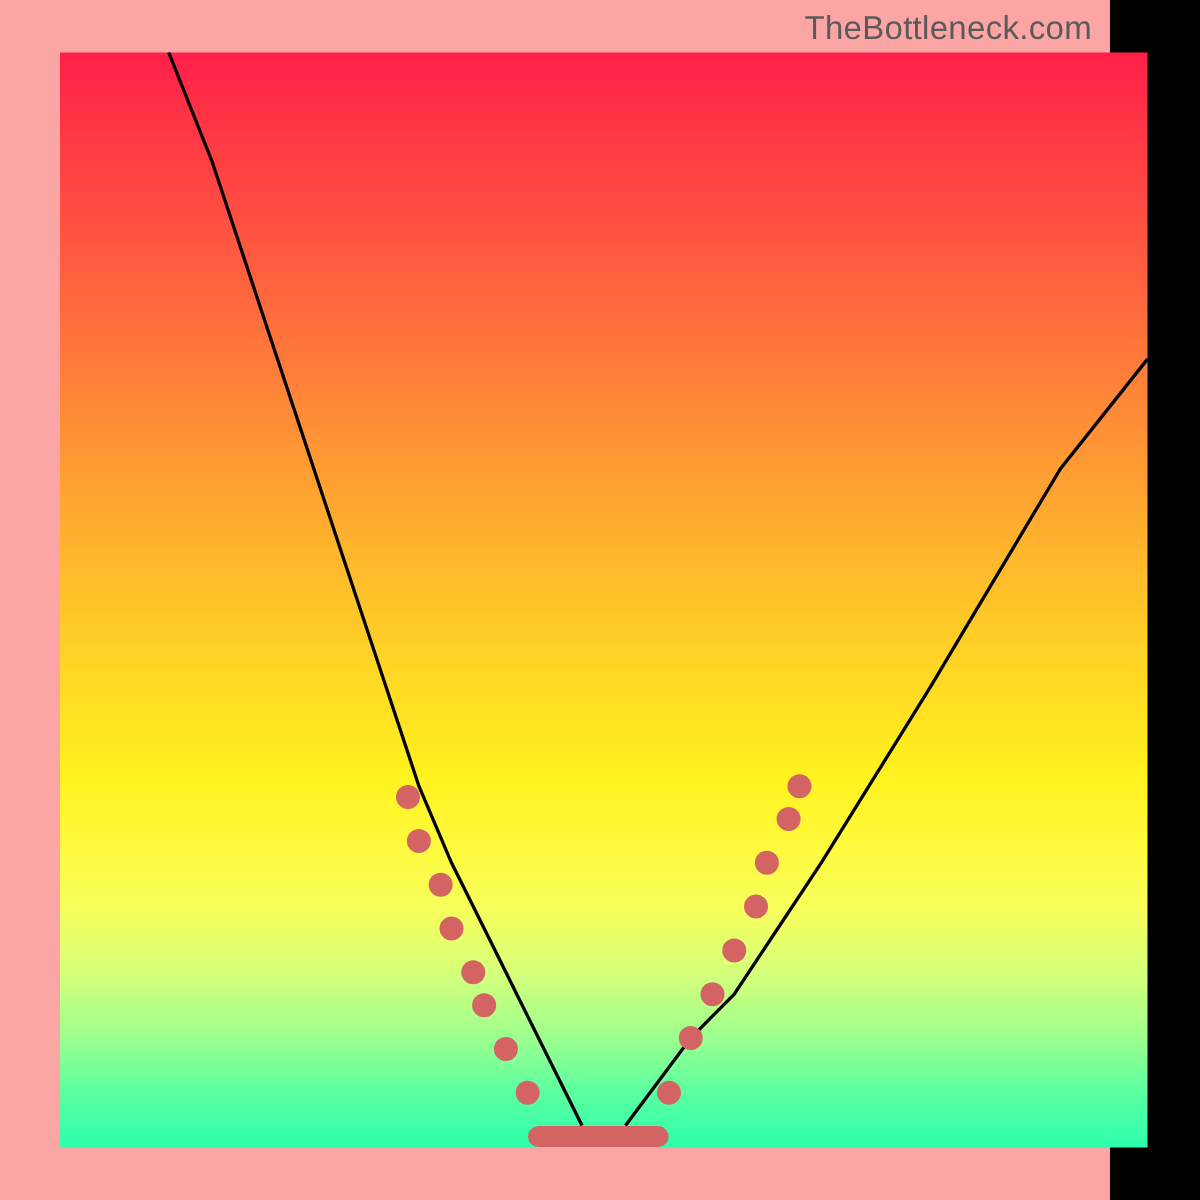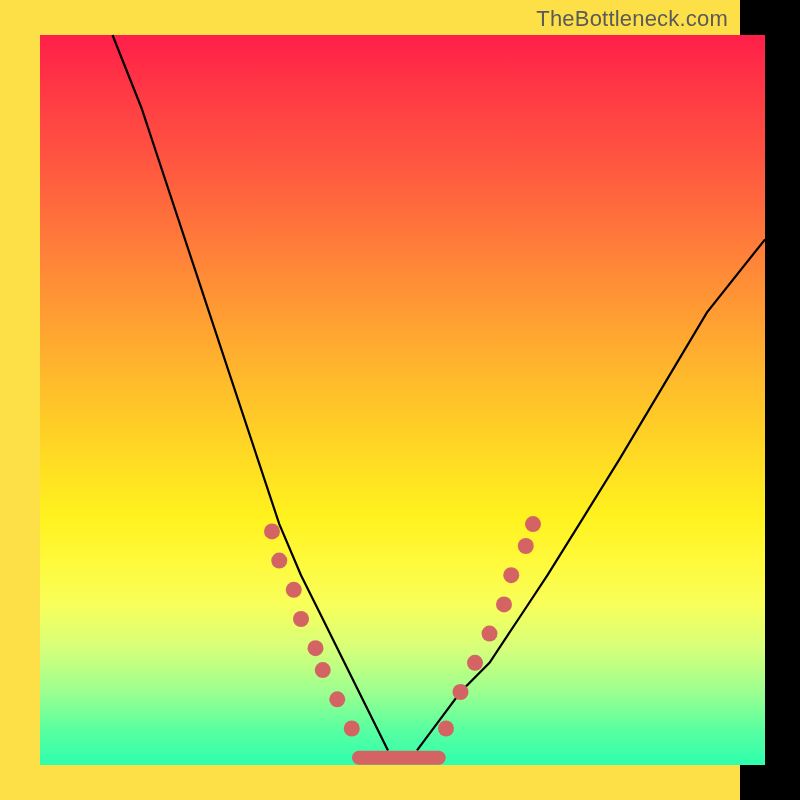--- a/index.html
+++ b/index.html
@@ -1,21 +1,21 @@
 <!DOCTYPE html>
 <html><head>
 <meta charset="utf-8">
 <style>
   * { margin: 0; padding: 0; box-sizing: border-box; }
   html, body { width: 800px; height: 800px; overflow: hidden; background: #000; }
   .frame {
     position: relative;
     width: 740px;
     height: 800px;
-    background: #fde047;
+    background: #fca5a5;
   }
   .watermark {
     position: absolute;
     top: 6px;
     right: 12px;
     font-family: Arial, Helvetica, sans-serif;
     font-size: 22px;
     font-weight: 500;
     color: #5a5a5a;
     letter-spacing: 0.2px;

